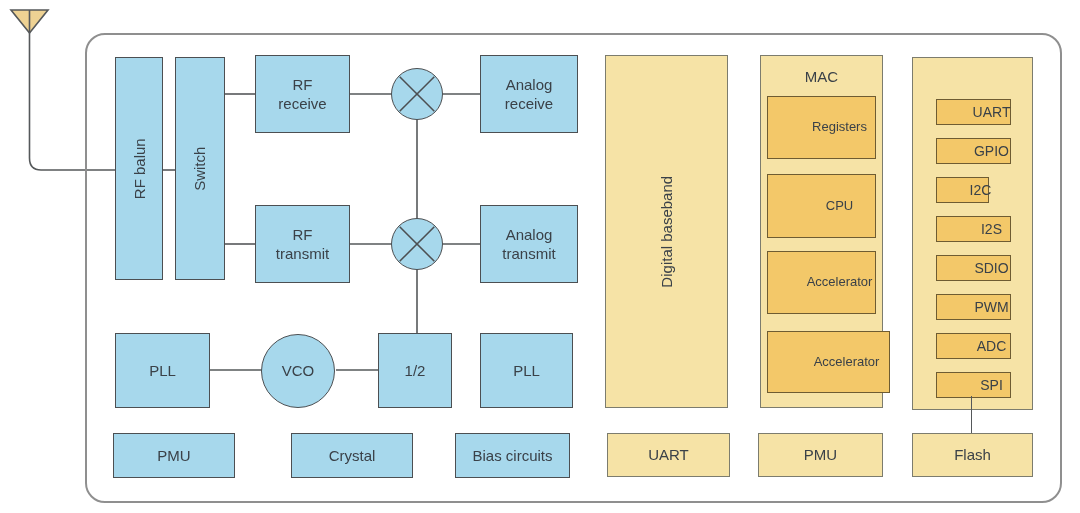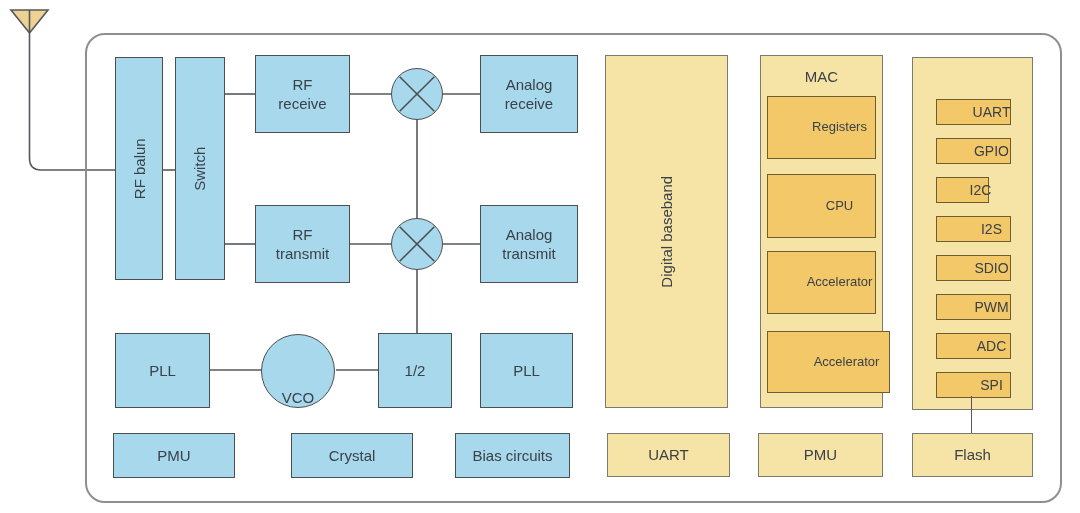--- a/index.html
+++ b/index.html
@@ -15,21 +15,21 @@
   }
   .block{
     position:absolute;box-sizing:border-box;z-index:2;
     display:flex;align-items:center;justify-content:center;
     font-size:15px;color:var(--text);text-align:center;
     white-space:pre-line;line-height:1.3;
   }
   .b-blue{background:var(--blue);border:1.6px solid var(--borderDark);}
   .b-ylight{background:var(--yellowLight);border:1.6px solid var(--borderLight);}
   .b-ydark{background:var(--yellowDark);border:1.6px solid var(--borderBrown);padding-left:36px;}
-  .circle{border-radius:50%;align-items:flex-end;}
+  .circle{border-radius:50%;}
   .vlabel{transform:rotate(-90deg);white-space:nowrap;}
   .container{display:block;}
   .container-label{
     position:absolute;left:0;right:0;text-align:center;font-size:15px;color:var(--text);
   }
   .mixer svg{display:block;width:100%;height:100%;}
   .wire-div{position:absolute;z-index:3;border-left:1.6px solid var(--wire);width:0;}
 </style>
 </head>
 <body>

